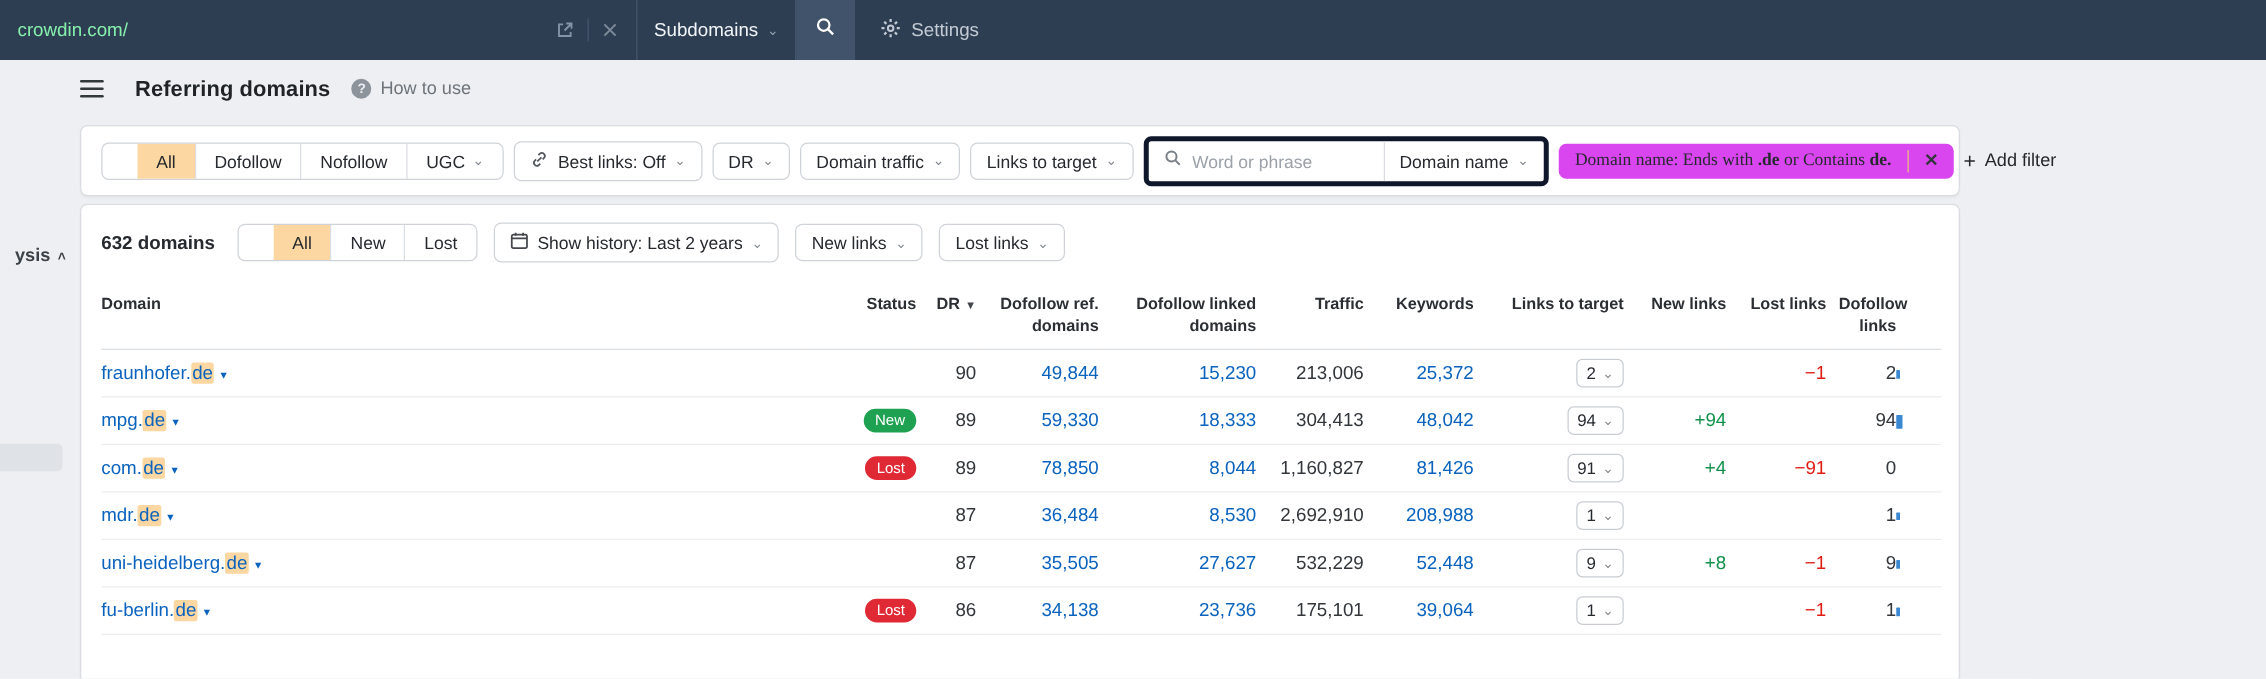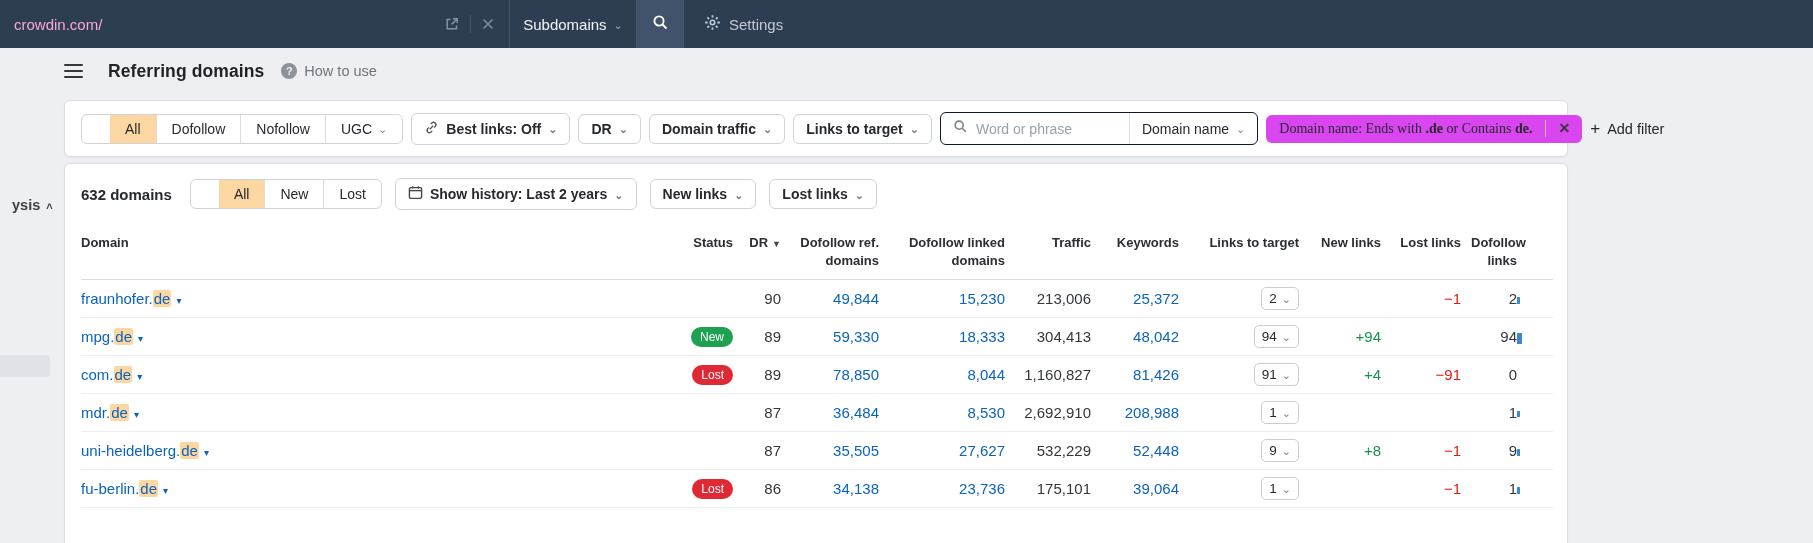--- a/index.html
+++ b/index.html
@@ -9,21 +9,21 @@
     background:#edeff2;
     font-family:"Liberation Sans", sans-serif;
     color:#26292e;
   }
   
   .topbar {
     position:absolute; left:0; top:0; width:1813px; height:48px;
     background:#2d3e53; display:flex; align-items:stretch;
   }
   .url-area { width:510px; display:flex; align-items:center; padding:0 14px; border-right:1px solid #44556b; }
-  .url-text { color:#f9a8d4; font-size:15px; }
+  .url-text { color:#86efac; font-size:15px; }
   .url-icons { margin-left:auto; display:flex; align-items:center; gap:10px; }
   .url-icons svg { display:block; }
   .vdiv { width:1px; height:18px; background:#46566c; }
   .mode-btn { width:127px; display:flex; align-items:center; justify-content:center; gap:7px;
               color:#f2f5f8; font-size:15px; border-right:1px solid #44556b; cursor:pointer; }
   .searchbtn { width:47px; background:#41536a; display:flex; align-items:center; justify-content:center;
                border-right:1px solid #44556b; cursor:pointer; }
   .settings { display:flex; align-items:center; gap:8px; margin-left:20px; color:#c3cad4; font-size:15px; cursor:pointer; }
   .caret-dark { color:#9aa7b6; font-size:11px; line-height:1; transform:translateY(1px); }
   
@@ -41,23 +41,23 @@
   .filter-card { left:64px; top:100px; width:1504px; height:57px;
                  display:flex; align-items:center; padding:0 16px; gap:8px; }
   .table-card { left:64px; top:163px; width:1504px; height:380px; border-bottom:none; border-radius:6px 6px 0 0; }
   
   .seg { display:flex; border:1px solid #cfd3d8; border-radius:6px; overflow:hidden; background:#fff; flex:none;padding-left:28px; }
   .seg-item { padding:6px 15px; font-size:14px; color:#26292e; border-left:1px solid #dadde1;
               cursor:pointer; white-space:nowrap; display:flex; align-items:center; gap:6px; }
   .seg-item:first-child { border-left:none; }
   .seg-item.active { background:#fcd7a1; }
   .btn { display:flex; align-items:center; gap:7px; border:1px solid #cfd3d8; border-radius:6px;
-         background:#fff; padding:6px 12px; font-size:14px; white-space:nowrap; cursor:pointer; flex:none;font-weight:bold; }
+         background:#fff; padding:6px 12px; font-size:14px; white-space:nowrap; cursor:pointer; flex:none; }
   .caret { color:#7d838a; font-size:11px; line-height:1; transform:translateY(1px); }
-  .search-wrap { display:flex; border:1px solid #0f172a; border-radius:6px; overflow:hidden; background:#fff; flex:none; }
+  .search-wrap { display:flex; border:4px solid #0f172a; border-radius:6px; overflow:hidden; background:#fff; flex:none; }
   .search-box { display:flex; align-items:center; gap:8px; padding:6px 12px; width:188px; }
   .search-box input { border:none; outline:none; width:130px; font-size:14px; font-family:"Liberation Sans",sans-serif; color:#26292e; }
   .search-box input::placeholder { color:#9ba1a8; }
   .dn-btn { display:flex; align-items:center; gap:7px; padding:6px 12px; border-left:1px solid #dadde1;
             font-size:14px; white-space:nowrap; cursor:pointer; }
   .chip { display:flex; align-items:center; background:#d946ef; border-radius:6px; overflow:hidden; flex:none;font-family:Liberation Serif, serif; }
   .chip-text { padding:6px 13px; font-size:14px; white-space:nowrap; }
   .chip-x { display:flex; align-items:center; padding:0 12px; border-left:1px solid #e9bd82;
             font-size:14px; color:#33373c; cursor:pointer; font-weight:bold; }
   .add-filter { margin-left:auto; display:flex; align-items:center; gap:7px; font-size:14.5px;

